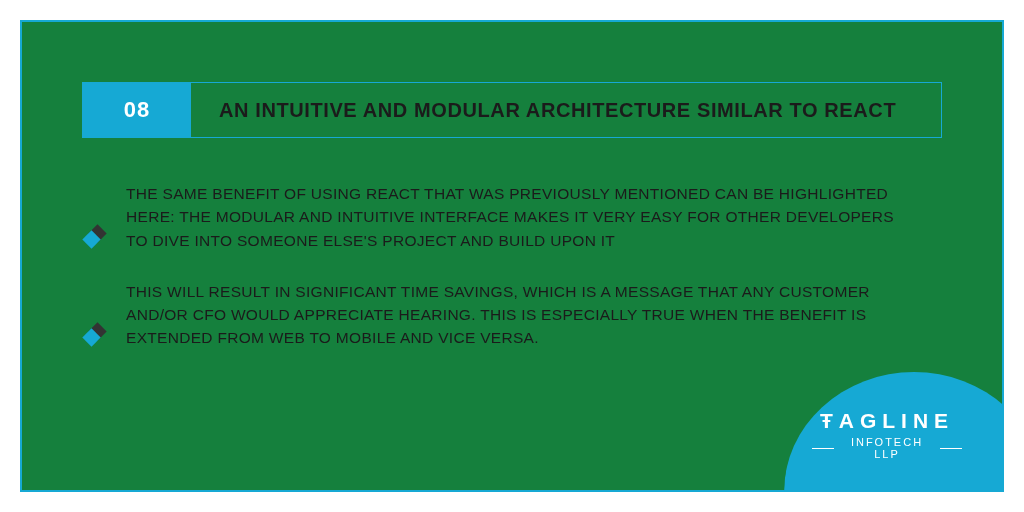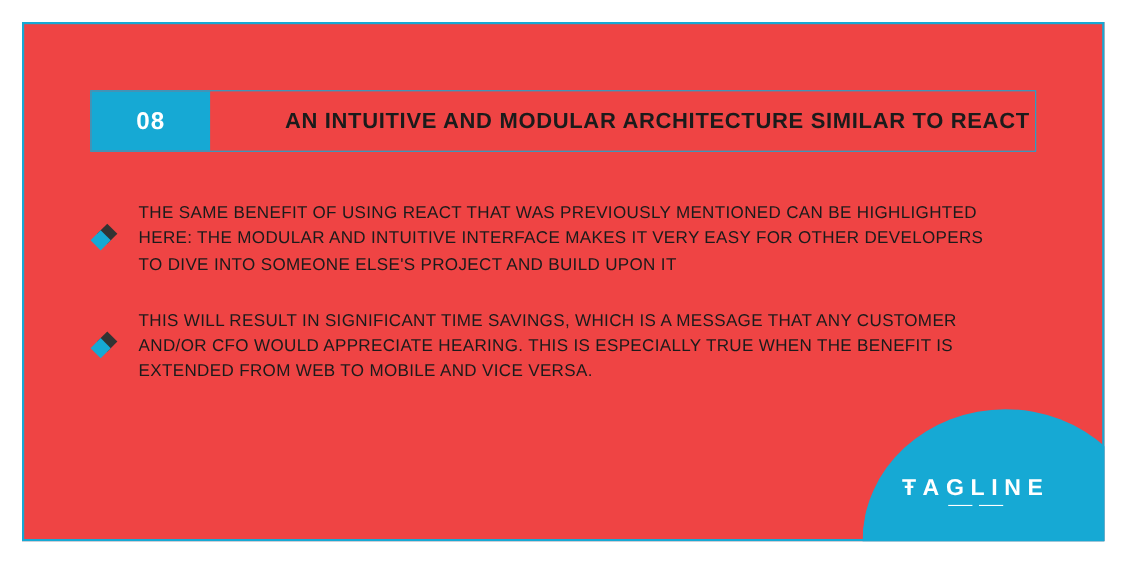--- a/index.html
+++ b/index.html
@@ -2,21 +2,21 @@
 <html><head>
 <meta charset="utf-8">
 <style>
   * { margin: 0; padding: 0; box-sizing: border-box; }
   html, body { width: 1024px; height: 512px; overflow: hidden; font-family: Arial, Helvetica, sans-serif; background: #fff; }
   .outer-frame {
     position: absolute;
     top: 20px; left: 20px;
     width: 984px; height: 472px;
     border: 2px solid #16a9d4;
-    background: #ef4444;
+    background: #15803d;
   }
   .header-bar {
     position: absolute;
     top: 60px; left: 60px;
     width: 860px; height: 56px;
     border: 1px solid #16a9d4;
     display: flex;
     align-items: stretch;
   }
   .header-number {
@@ -33,30 +33,29 @@
   .header-title {
     flex: 1;
     display: flex;
     align-items: center;
     padding-left: 28px;
     font-weight: 700;
     font-size: 20px;
     letter-spacing: 0.6px;
     color: #1b1b1b;
     text-transform: uppercase;
-    margin-left: 40px;
   }
   .content {
     position: absolute;
     top: 160px; left: 60px;
     width: 860px;
   }
   .bullet-row {
     display: flex;
-    align-items: center;
+    align-items: flex-end;
     margin-bottom: 28px;
   }
   .bullet-icon {
     width: 28px; height: 28px;
     flex-shrink: 0;
     margin-right: 16px;
     position: relative;
   }
   .bullet-icon svg { width: 28px; height: 28px; display: block; }
   .bullet-text {
@@ -156,17 +155,18 @@
       <div class="bullet-text">THIS WILL RESULT IN SIGNIFICANT TIME SAVINGS, WHICH IS A MESSAGE THAT ANY CUSTOMER AND/OR CFO WOULD APPRECIATE HEARING. THIS IS ESPECIALLY TRUE WHEN THE BENEFIT IS EXTENDED FROM WEB TO MOBILE AND VICE VERSA.</div>
     </div>
 
   </div>
 
   <div class="logo-halfcircle"></div>
   <div class="logo-inner">
     <div class="logo-title"><span>ŦAGLINE</span></div>
     <div class="logo-sub">
       <span class="line"></span>
+      <span>INFOTECH LLP</span>
       <span class="line"></span>
     </div>
   </div>
 
 </div>
 
 </body></html>

